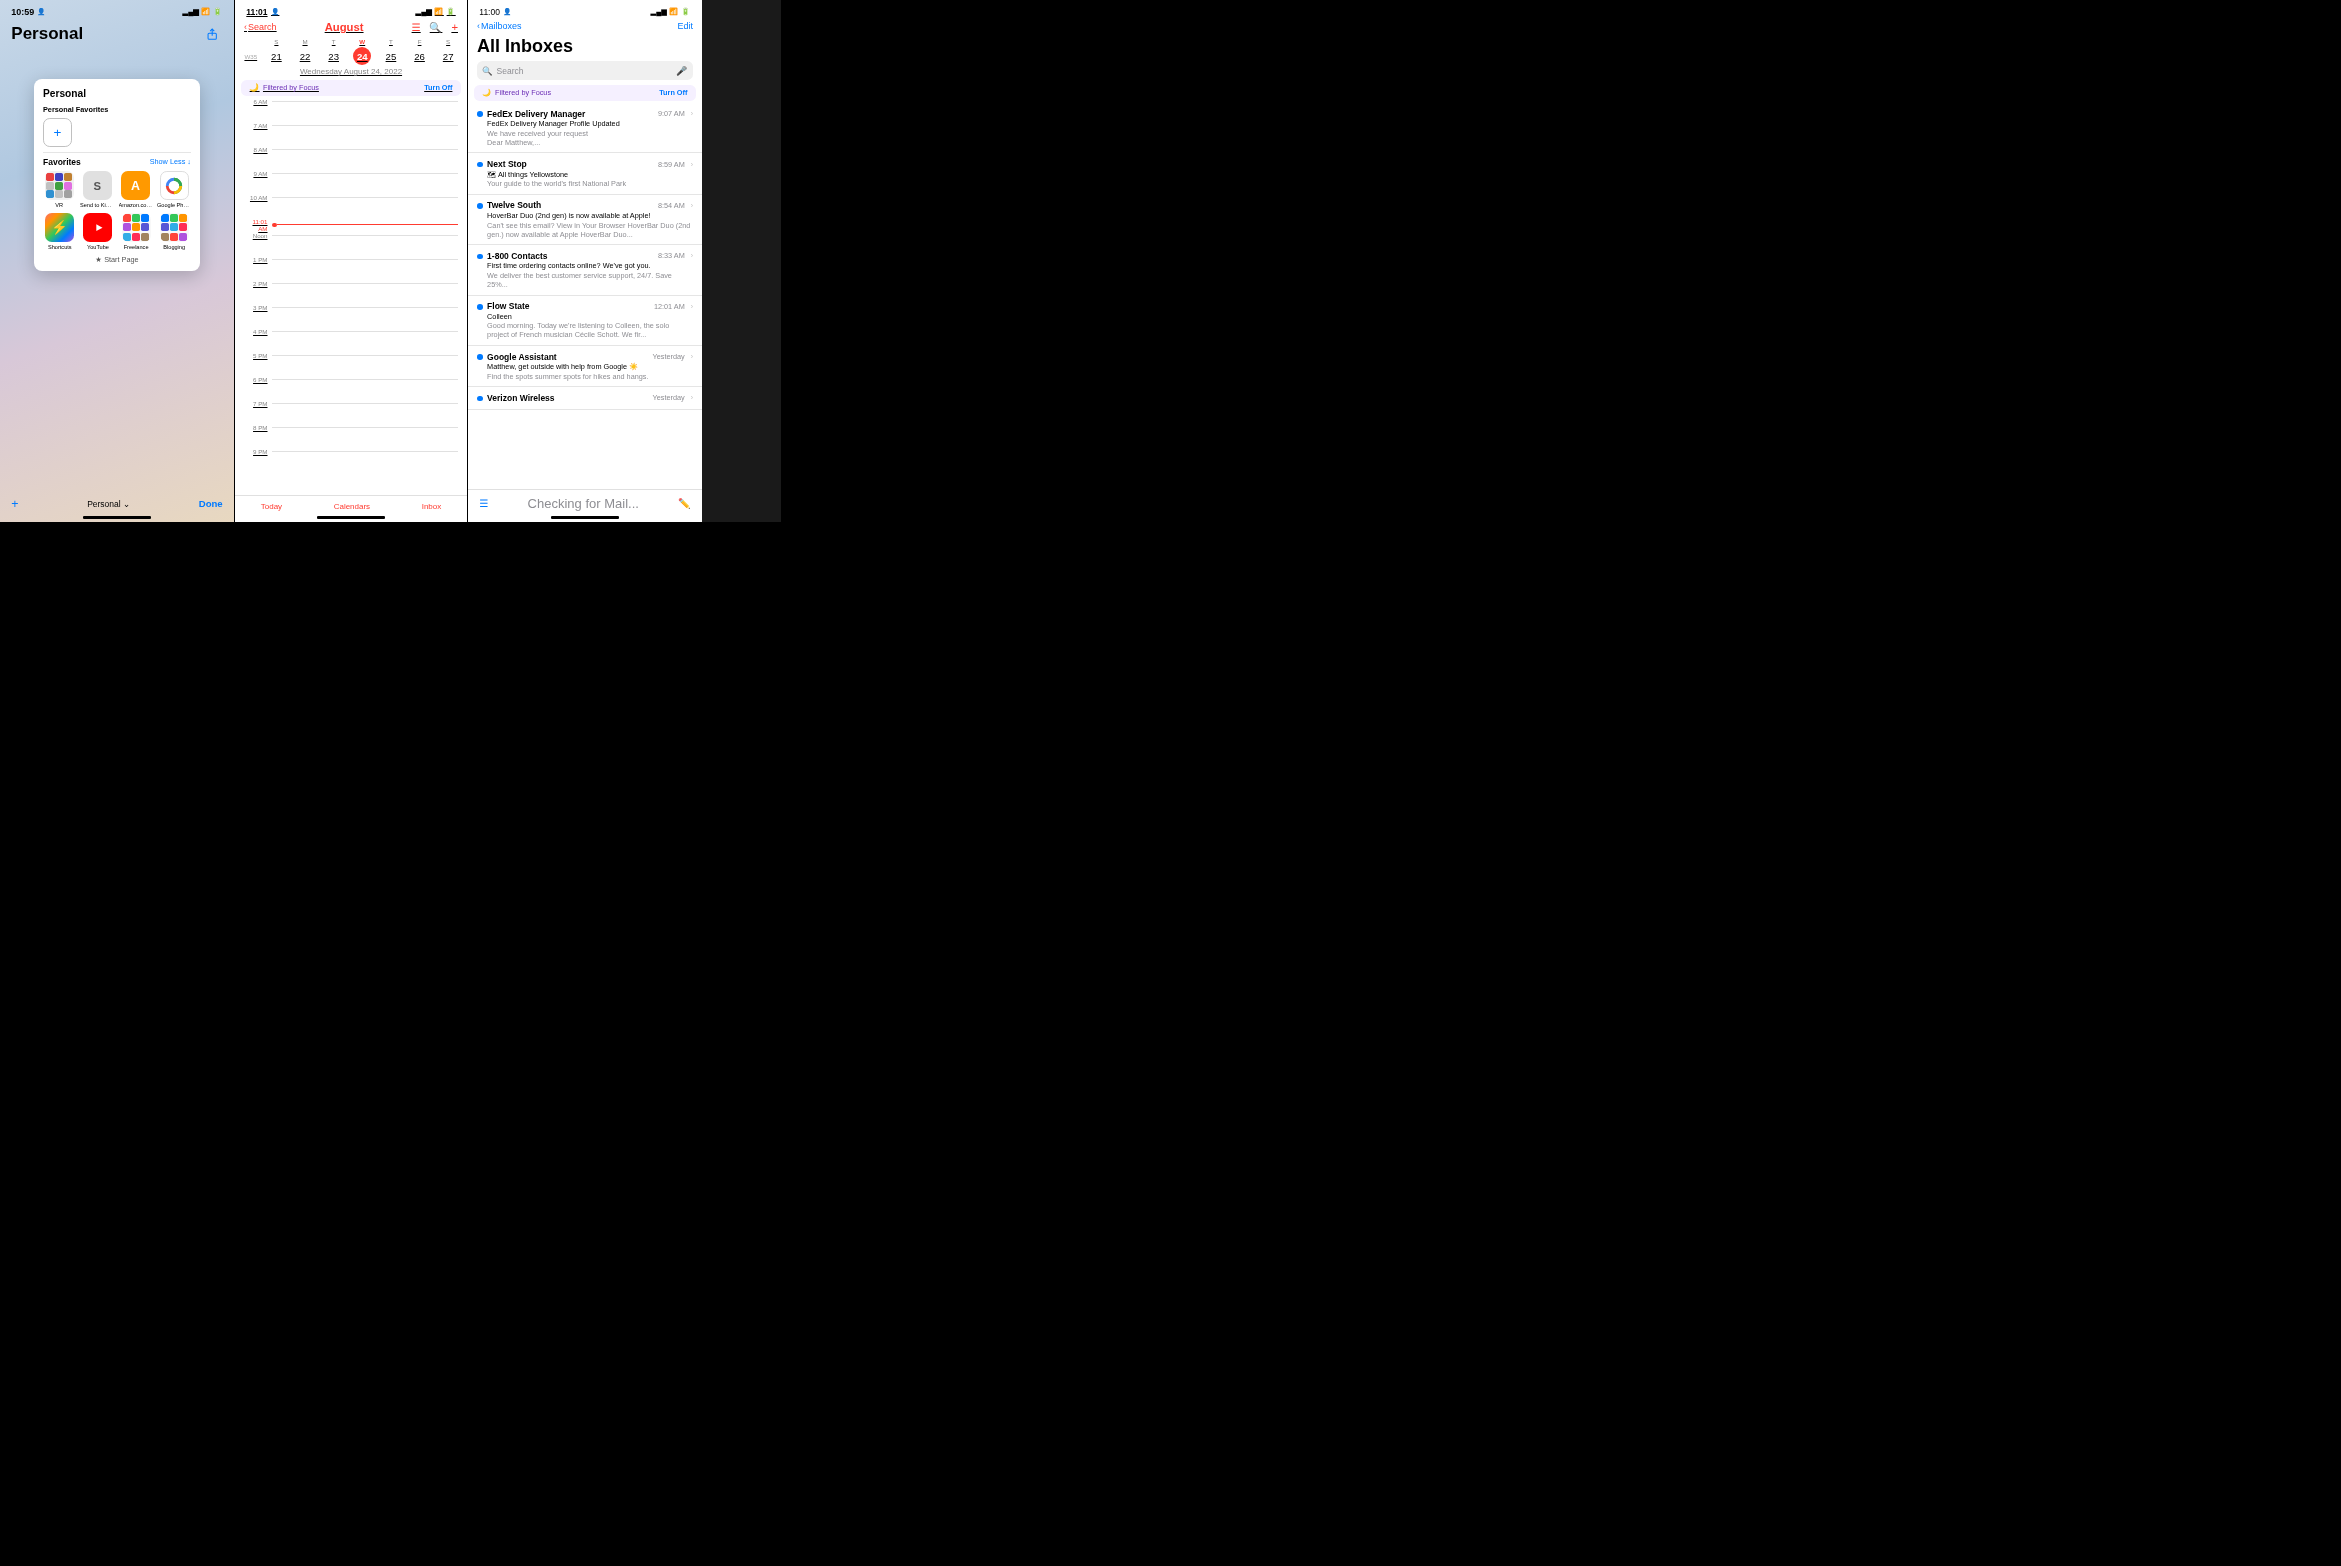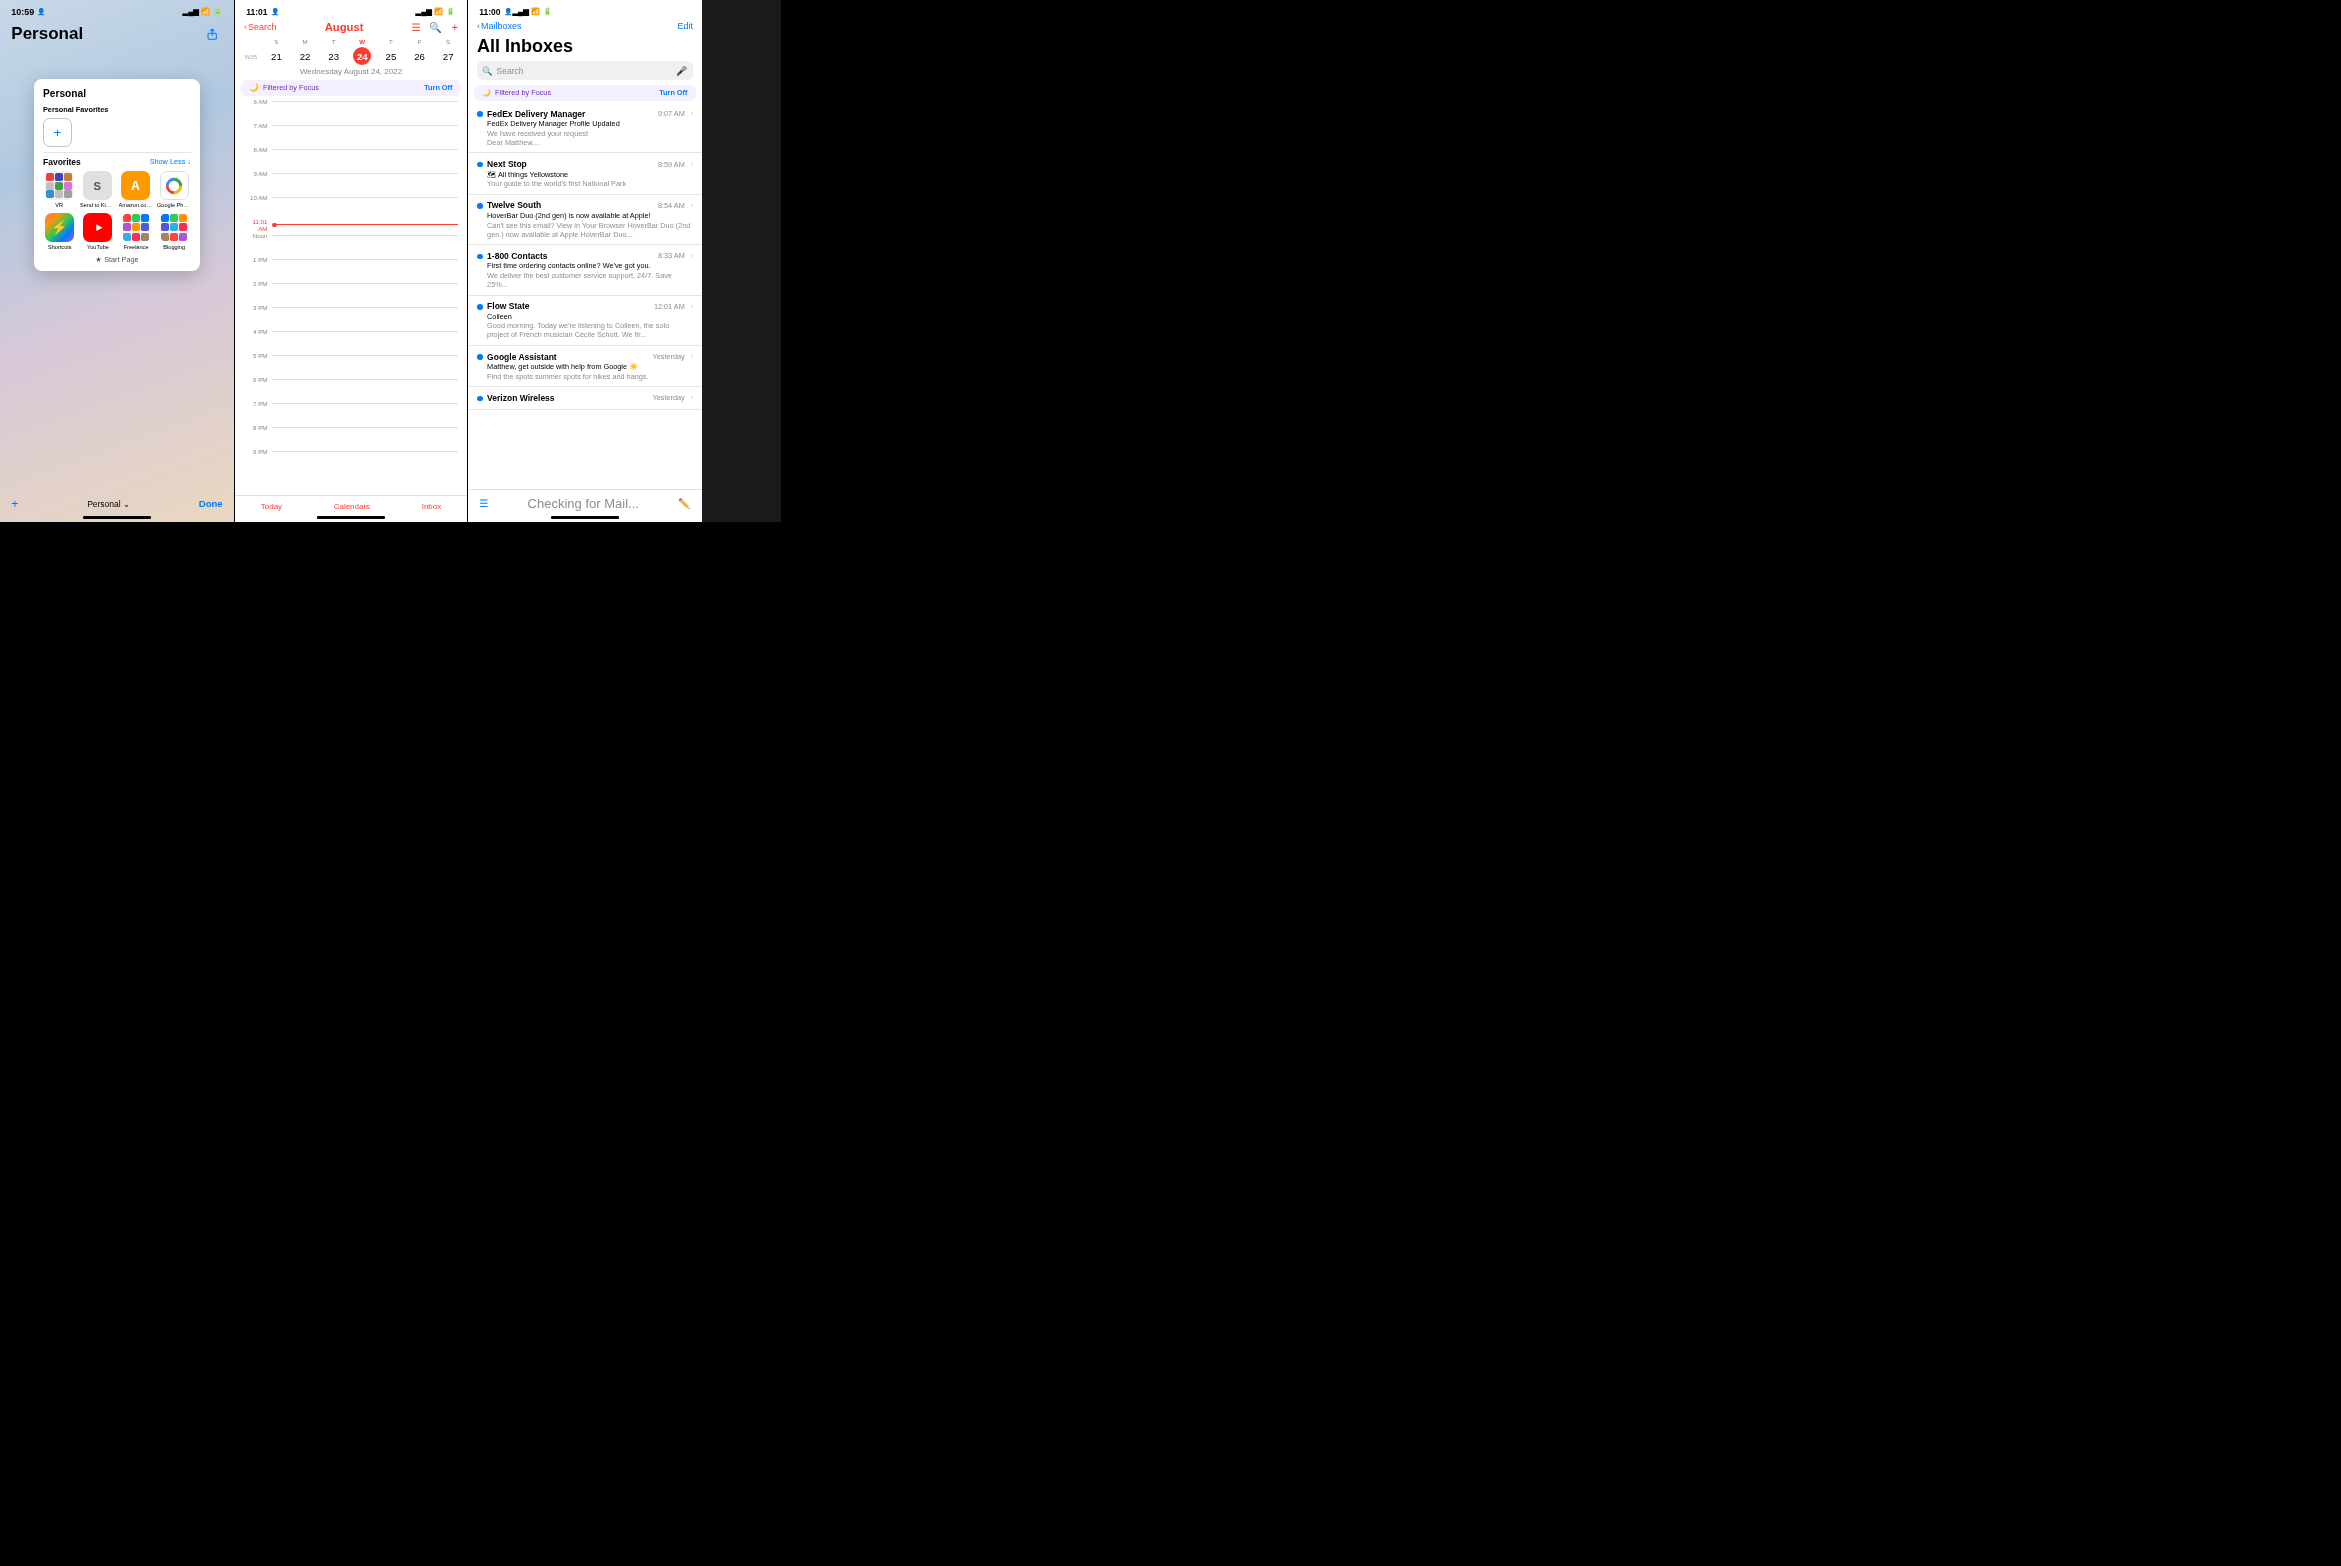--- a/index.html
+++ b/index.html
@@ -230,20 +230,21 @@
 
     
     .panel-calendar {
       width: 234px;
       height: 522px;
       background: #fff;
       position: relative;
       flex-shrink: 0;
       border-left: 0.3px solid #000;
       border-right: 0.3px solid #000;
+      text-decoration: underline;
     }
 
     .cal-status-bar {
       display: flex;
       justify-content: space-between;
       align-items: center;
       padding: 6.8px 11.3px 2.3px;
       font-size: 8.5px;
       font-weight: 600;
     }
@@ -399,25 +400,25 @@
     .panel-mail {
       width: 234px;
       height: 522px;
       background: #fff;
       position: relative;
       flex-shrink: 0;
     }
 
     .mail-status-bar {
       display: flex;
-      justify-content: flex-start;
+      justify-content: space-between;
       align-items: center;
       padding: 6.8px 11.3px 2.3px;
       font-size: 8.5px;
-      font-weight: 700;
+      font-weight: 400;
     }
 
     .mail-nav {
       display: flex;
       justify-content: space-between;
       align-items: center;
       padding: 2.3px 9px 2.3px;
     }
 
     .mail-back { display: flex; align-items: center; gap: 1.1px; color: #007aff; font-size: 9px; }

